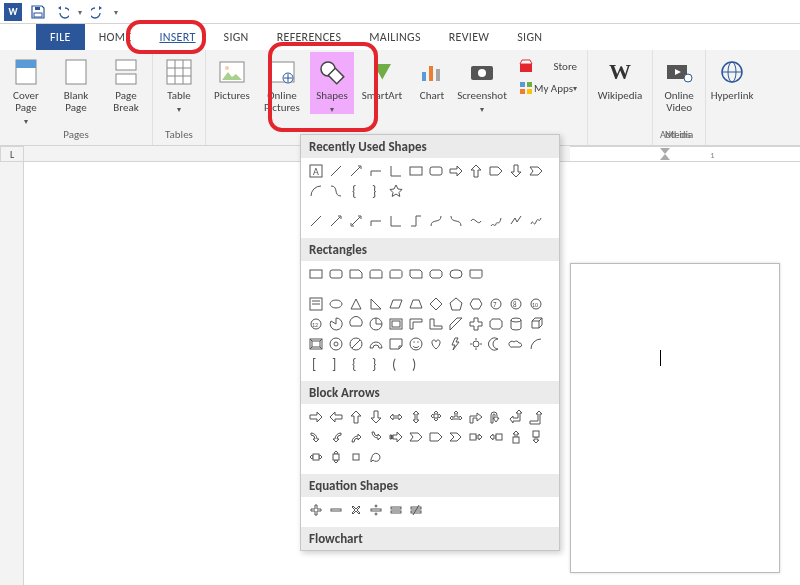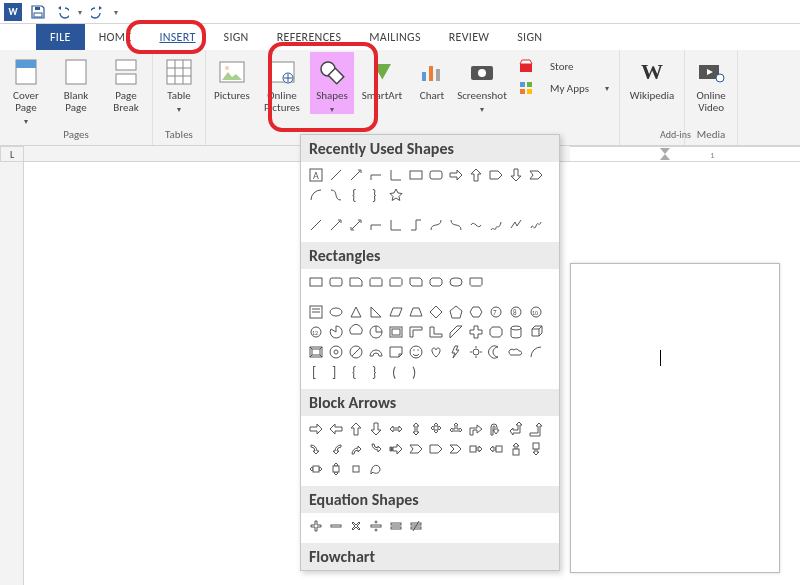--- a/index.html
+++ b/index.html
@@ -23,37 +23,37 @@
 .group-row { display: flex; gap: 6px; flex: 1; align-items: flex-start; }
 .group-label { font-size: 11px; color: #666; padding: 2px 0 4px; }
 .btn-big { display: flex; flex-direction: column; align-items: center; justify-content: flex-start; width: 44px; padding-top: 4px; cursor: pointer; gap: 2px; }
 .btn-big .bicon { width: 32px; height: 32px; display: flex; align-items: center; justify-content: center; }
 .btn-big .blabel { font-size: 11px; color: #444; text-align: center; line-height: 1.1; white-space: pre-line; }
 .drop-caret { font-size: 8px; color: #555; }
 .btn-big.active { background: #f0abfc; }
 
 
 .shapes-panel { position: absolute; top: 134px; left: 300px; width: 260px; background: #fff; border: 1px solid #c6c6c6; box-shadow: 2px 2px 6px rgba(0,0,0,0.2); }
-.cat-header { background: #ebebeb; padding: 4px 8px; font-size: 16px; color: #444; font-weight: bold; }
+.cat-header { background: #ebebeb; padding: 4px 8px; font-size: 13px; color: #444; font-weight: bold; }
 .shape-grid { display: flex; flex-wrap: wrap; padding: 4px 6px 8px; gap: 2px 2px; }
 .shape-cell { width: 18px; height: 18px; display: flex; align-items: center; justify-content: center; cursor: pointer; }
 .shape-cell svg { overflow: visible; }
 
 
 .annot { position: absolute; border: 4px solid #e3262d; border-radius: 14px; pointer-events: none; }
 
 
 .ruler-h { position: absolute; top: 146px; left: 0; right: 0; height: 16px; background: #f3f3f3; border-bottom: 1px solid #d4d4d4; }
 .ruler-v { position: absolute; top: 162px; left: 0; bottom: 0; width: 24px; background: #f3f3f3; border-right: 1px solid #d4d4d4; }
 .doc-area { position: absolute; top: 263px; left: 570px; width: 210px; height: 310px; background: #fff; border: 1px solid #bbb; box-shadow: 0 0 3px rgba(0,0,0,0.15); }
 .cursor-blink { position: absolute; top: 350px; left: 660px; width: 1px; height: 16px; background: #000; }
 
 
 .addin-col { display:flex; flex-direction:column; gap:6px; justify-content:center; padding:6px 6px 0; }
-.addin-row { display:flex; align-items:center; gap:16px; font-size:11px; cursor:pointer; }
+.addin-row { display:flex; align-items:center; gap:0; font-size:11px; cursor:pointer;justify-content:space-between; }
 .addin-icon { width:16px; height:16px; display:flex; align-items:center; justify-content:center; }
 
 
 .ruler-corner { position:absolute; top:146px; left:0; width:24px; height:16px; background:#f3f3f3; border:1px solid #d4d4d4; font-size:10px; display:flex; align-items:center; justify-content:center; }
 
 
 .ruler-right { position:absolute; top:146px; left:570px; right:0; height:16px; background:#fff; border-top:1px solid #d4d4d4; border-bottom:1px solid #d4d4d4; font-size:9px; color:#888; display:flex; align-items:center; padding-left:90px; gap:40px; }
 .addins-label-pos { position:absolute; top:128px; left:612px; font-size:10px; color:#666;margin-left:48px; }
 </style>
 </head>
@@ -268,20 +268,32 @@
             </svg>
           </div>
         <div class="blabel">Online
 Video</div>
       </div>
     </div>
     <div class="group-label">Media</div>
   </div>
 
   <div class="group" style="border-right:none">
+    <div class="group-row">
+      <div class="btn-big">
+        <div class="bicon">
+            <svg width="26" height="26">
+              <circle cx="13" cy="13" r="10" fill="none" stroke="#2b579a" stroke-width="1.5"></circle>
+              <ellipse cx="13" cy="13" rx="4" ry="10" fill="none" stroke="#2b579a"></ellipse>
+              <line x1="3" y1="13" x2="23" y2="13" stroke="#2b579a"></line>
+            </svg>
+          </div>
+        <div class="blabel">Hyperlink</div>
+      </div>
+    </div>
     <div class="group-label">&nbsp;</div>
   </div>
 </div>
 
 <div class="addins-label-pos">Add-ins</div>
 
 <div class="ruler-h"></div>
 <div class="ruler-corner">L</div>
 <div class="ruler-v"></div>
 <div class="ruler-right">

